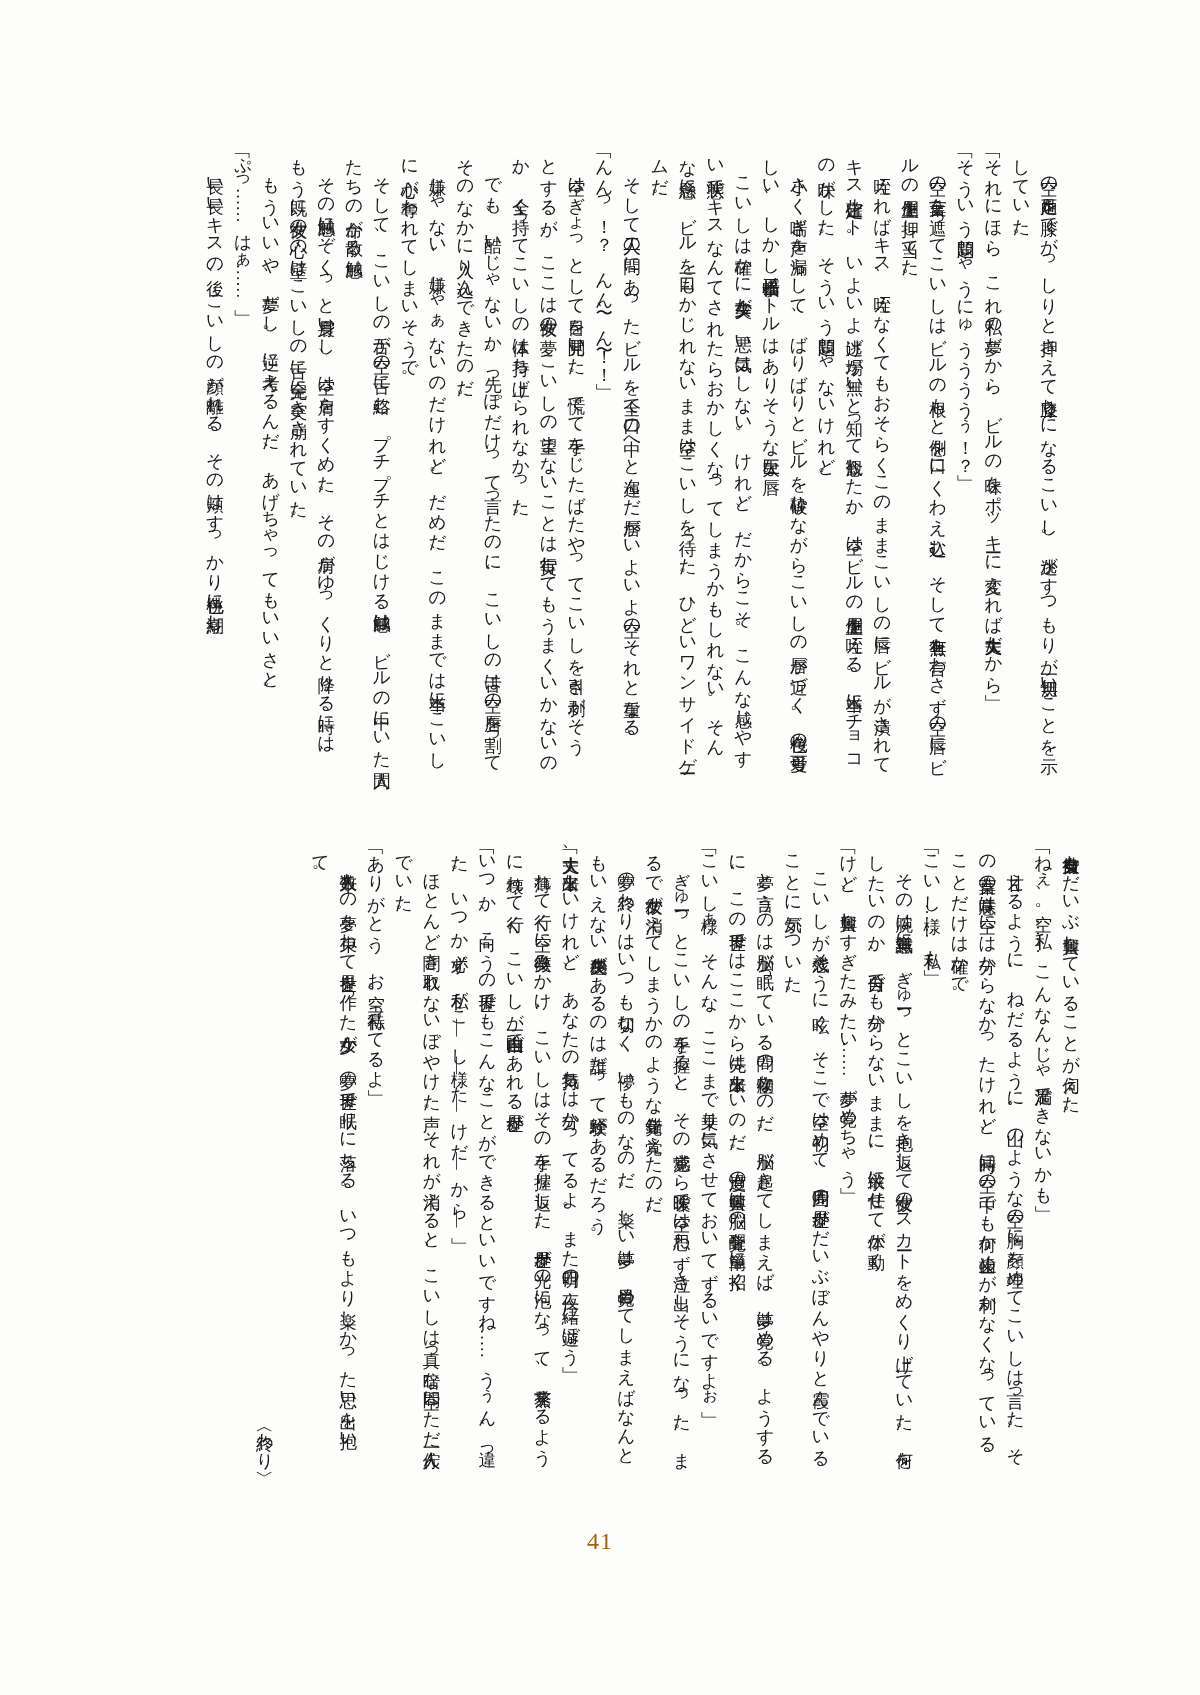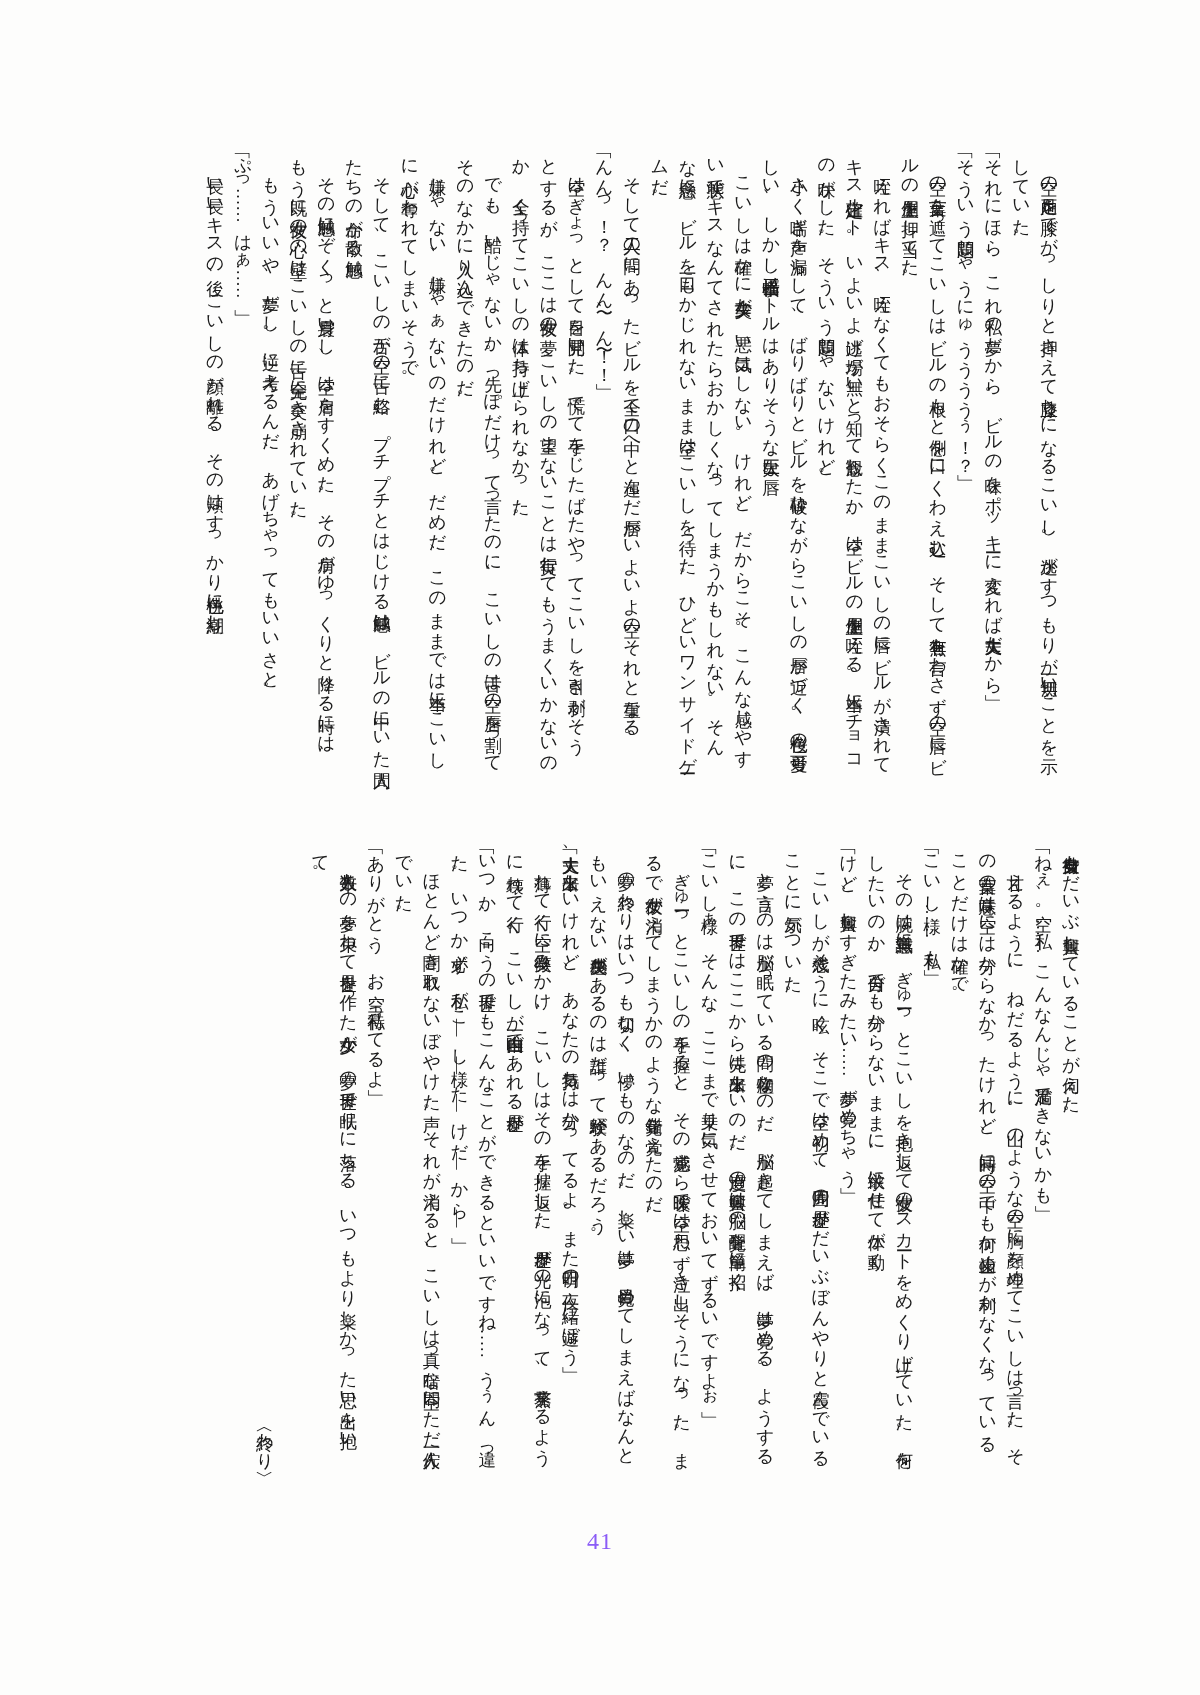--- a/index.html
+++ b/index.html
@@ -49,21 +49,21 @@
     text-align: end;               
   }
   .page-number {
     position: absolute;
     top: 1528px;
     left: 0;
     right: 0;
     text-align: center;
     font-size: 24px;
     letter-spacing: 1px;
-    color: #8b5cf6;
+    color: #a16207;
   }
 </style>
 </head>
 <body>
 
 <div class="page">
 
   <div class="text-block block-top">
       <p class="para">空の両足を膝でがっしりと押さえて膝立ちになるこいし。逃がすつもりが一切無いことを示していた。</p>
       <p class="para noindent">「それにほら、これ私の夢だから。ビルの味をポッキーに変えれば大丈夫だから」</p>

